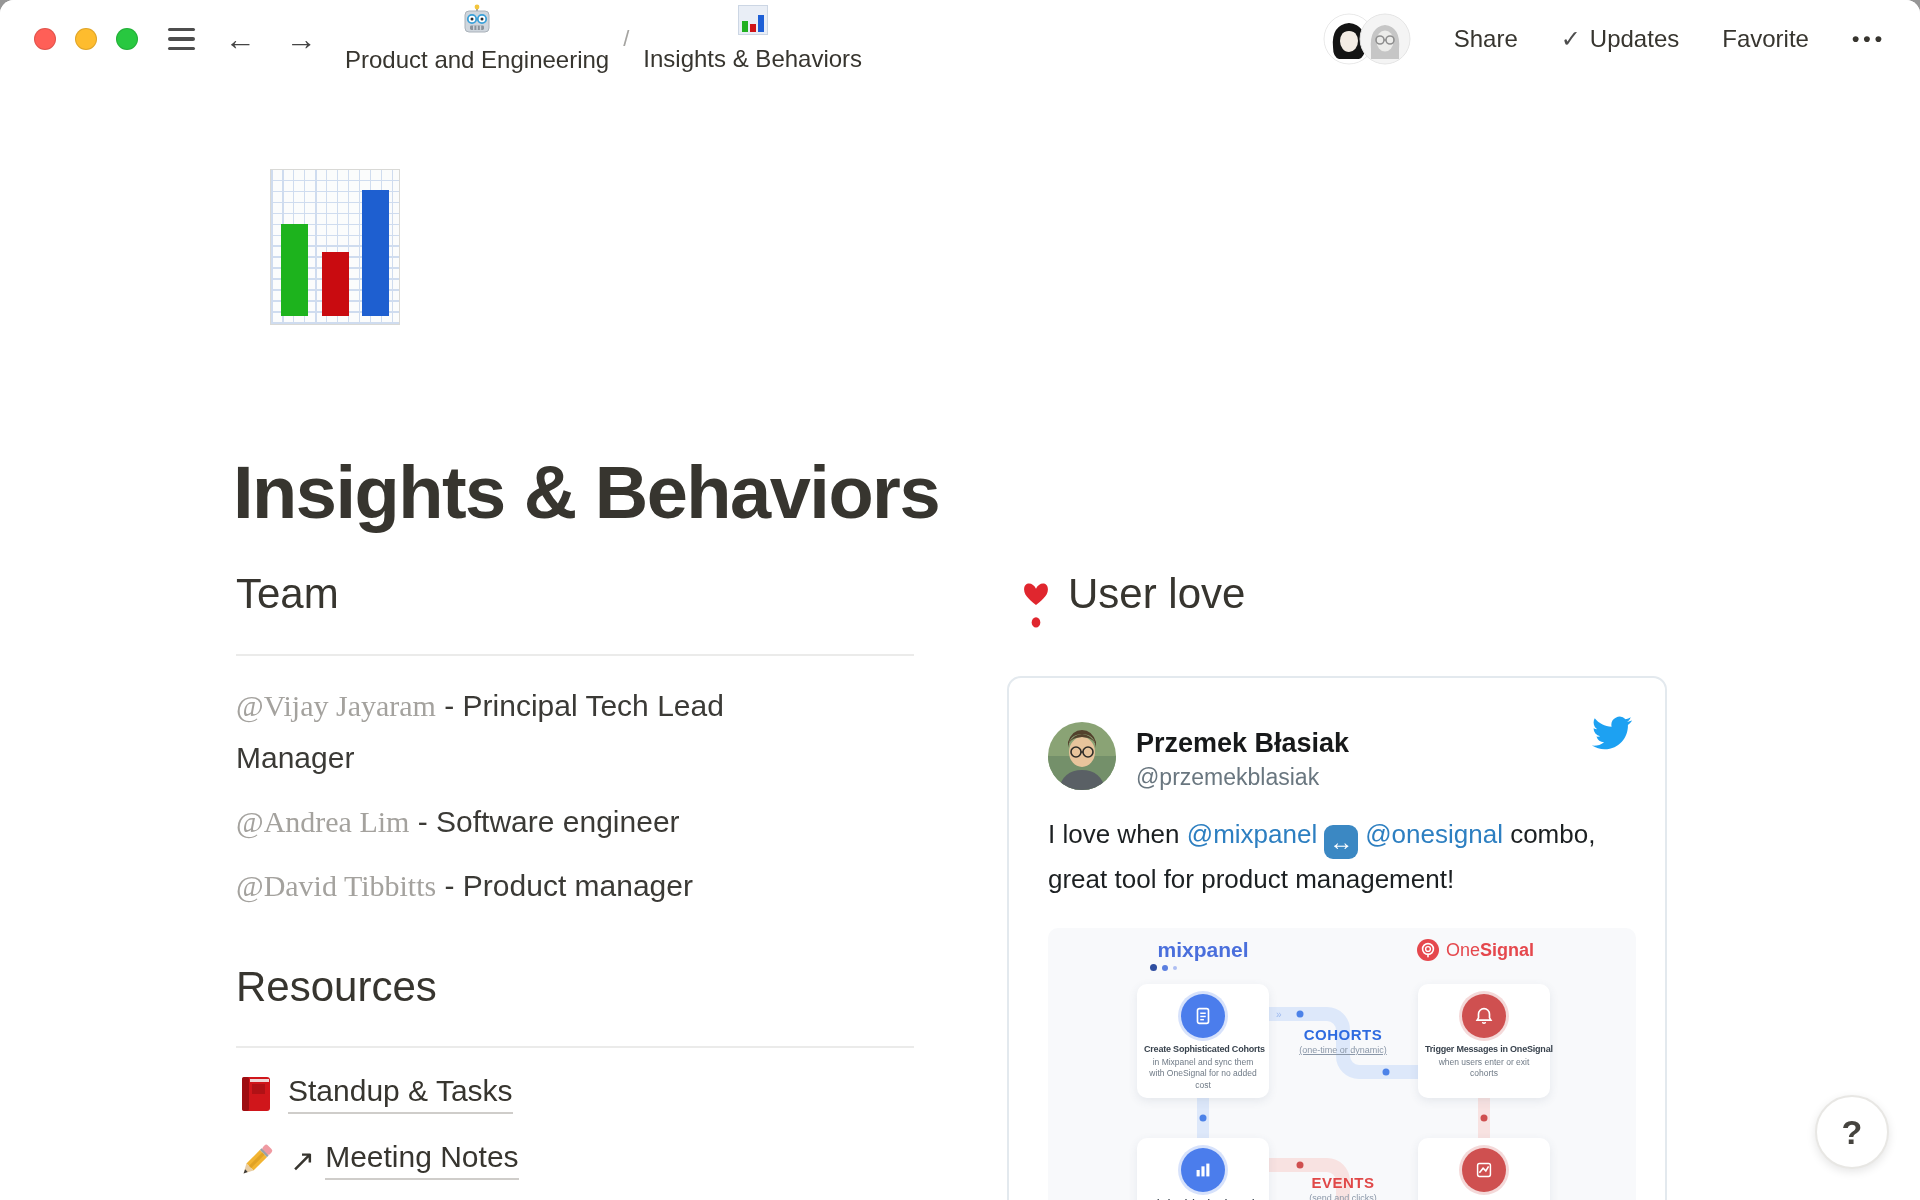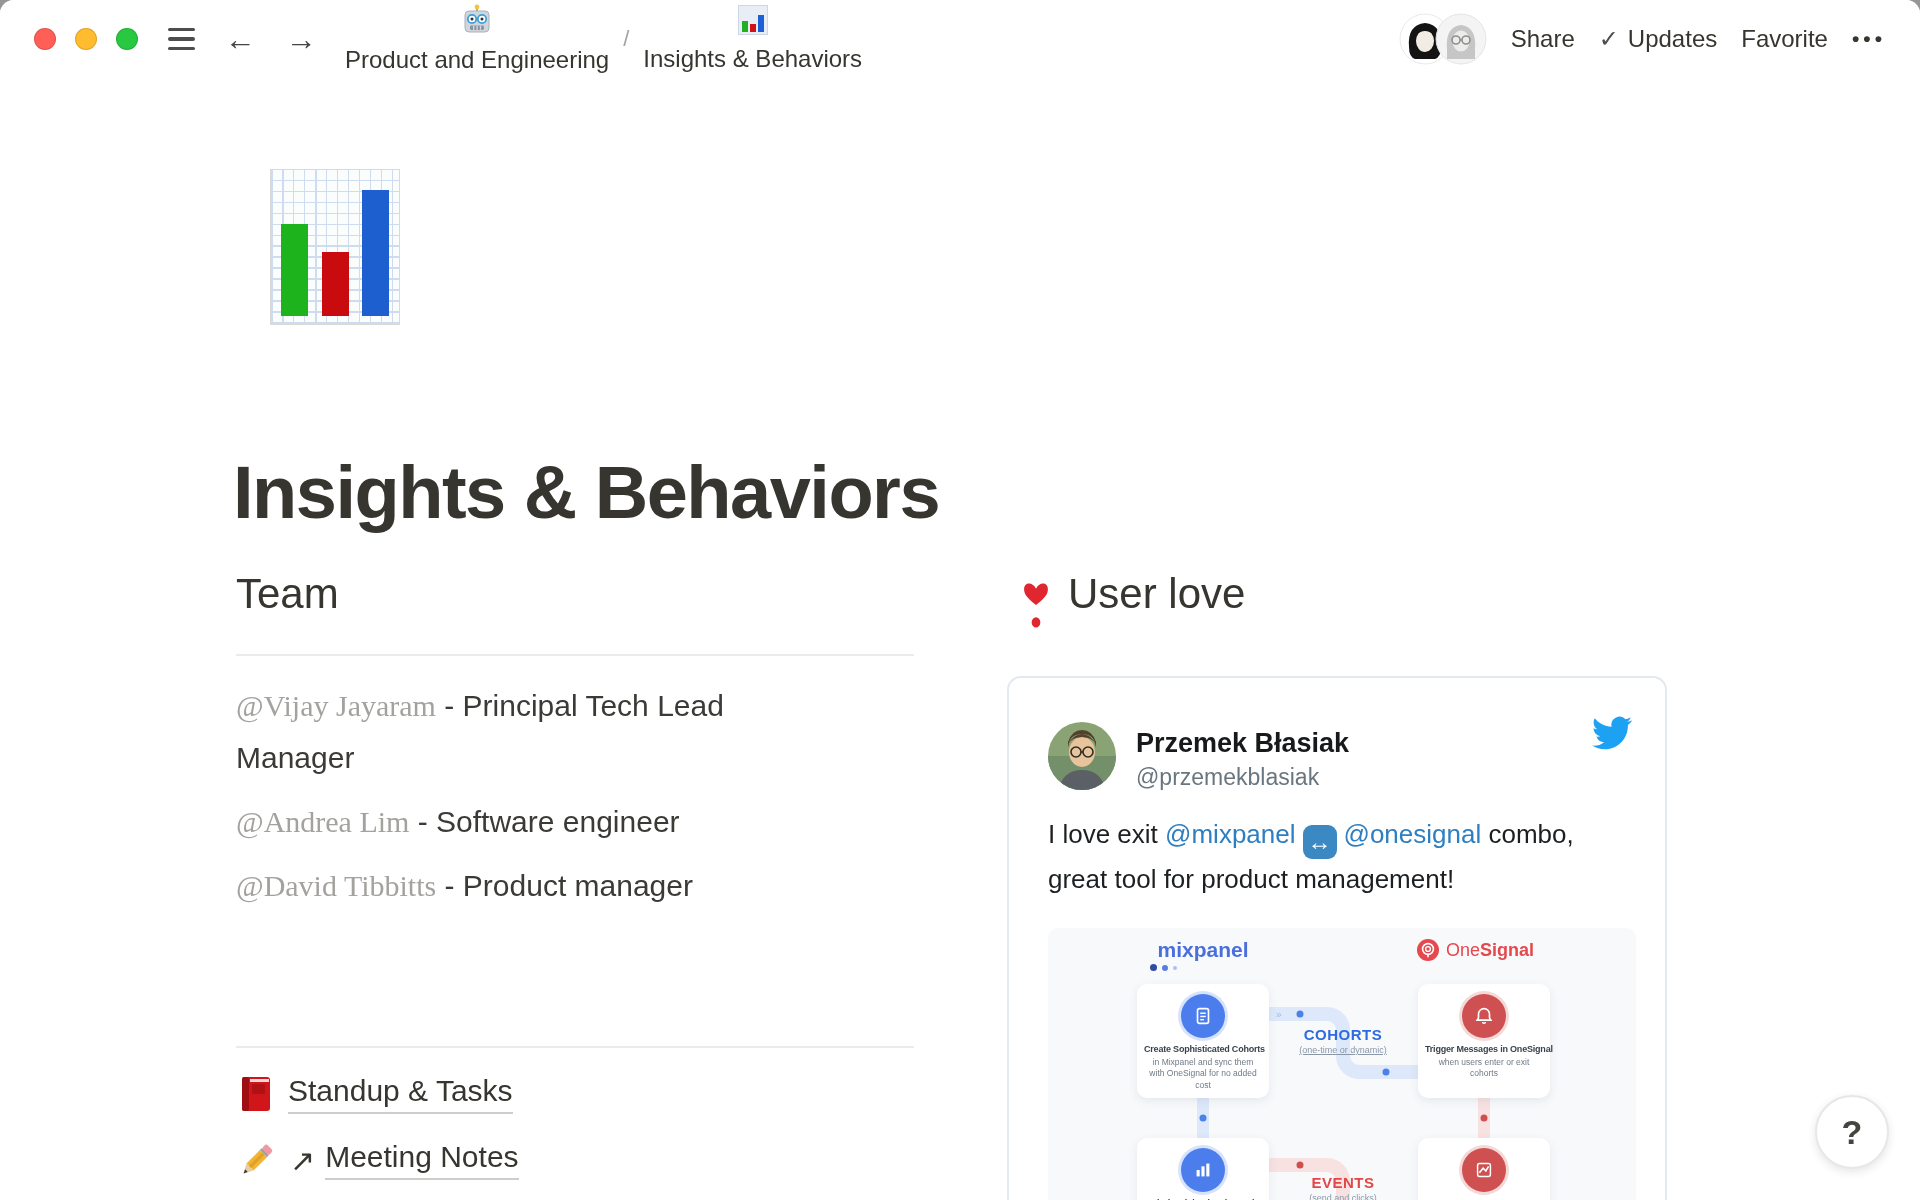--- a/index.html
+++ b/index.html
@@ -9,21 +9,21 @@
   .topbar{position:absolute;top:0;left:0;right:0;height:78px;display:flex;align-items:center;
           padding:0 34px;box-sizing:border-box;background:#fff;}
   .lights{display:flex;gap:19px;align-items:center;}
   .light{width:22px;height:22px;border-radius:50%;box-shadow:inset 0 0 0 1px rgba(0,0,0,.12);}
   .hamburger{margin-left:30px;display:flex;flex-direction:column;gap:6px;cursor:pointer;}
   .hamburger span{width:27px;height:3.5px;background:#4d4d4d;border-radius:2px;}
   .navarrow{margin-left:30px;font-size:31px;color:#454545;line-height:1;cursor:pointer;}
   .crumbs{display:flex;align-items:center;margin-left:28px;font-size:24px;color:#37352f;}
   .crumb{display:flex;align-items:center;gap:10px;cursor:pointer;flex-direction:column;}
   .crumb-sep{margin:0 14px;color:#a5a4a1;font-size:22px;}
-  .tb-right{margin-left:auto;display:flex;align-items:center;gap:24px;font-size:24px;color:#37352f;}
+  .tb-right{margin-left:auto;display:flex;align-items:center;gap:43px;font-size:24px;color:#37352f;}
   .avatars{display:flex;align-items:center;}
   .avatars svg{border-radius:50%;}
   .avatars svg + svg{margin-left:-16px;}
   .tb-btn{cursor:pointer;display:flex;align-items:center;gap:9px;}
   .check{font-size:24px;color:#4d4d4d;}
   .more-dots{font-size:21px;letter-spacing:4px;font-weight:bold;}
   
   .minichart{position:relative;width:30px;height:30px;background:#e9eef6;border:1px solid #ccd6e4;
              box-sizing:border-box;}
   .minichart i{position:absolute;bottom:2px;display:block;}
@@ -178,20 +178,21 @@
   <h1 class="page-title">Insights &amp; Behaviors</h1>
 
   <div class="h2" style="left:236px;top:570px;">Team</div>
   <div class="divider" style="left:236px;top:654px;"></div>
   <div class="team-list">
     <p><span class="mention">@Vijay Jayaram</span><span class="pre"> - Principal Tech Lead Manager</span></p>
     <p><span class="mention">@Andrea Lim</span><span class="pre"> - Software engineer</span></p>
     <p><span class="mention">@David Tibbitts</span><span class="pre"> - Product manager</span></p>
   </div>
 
+  <div class="h2" style="left:236px;top:963px;">Resources</div>
   <div class="divider" style="left:236px;top:1046px;"></div>
 
   <div class="res-link" style="left:238px;top:1074px;">
     <svg width="36" height="40" viewBox="0 0 36 40">
       <rect x="4" y="3" width="28" height="34" rx="3" fill="#d0161b"></rect>
       <rect x="4" y="3" width="7" height="34" rx="2" fill="#9e0d11"></rect>
       <rect x="12" y="5" width="19" height="3" fill="#efd9d9"></rect>
       <rect x="14" y="10" width="13" height="10" fill="#b01115"></rect>
     </svg>
     <span class="linktext">Standup &amp; Tasks</span>
@@ -231,21 +232,21 @@
         <circle cx="40" cy="30" r="5" fill="none" stroke="#2e2c28" stroke-width="1.6"></circle>
         <line x1="33" y1="30" x2="35" y2="30" stroke="#2e2c28" stroke-width="1.6"></line>
       </svg>
     </div>
     <div class="tw-name">Przemek Błasiak</div>
     <div class="tw-handle">@przemekblasiak</div>
     <svg class="tw-bird" width="40" height="34" viewBox="0 0 24 20">
       <path transform="translate(0,-2)" fill="#1da1f2" d="M23.953 4.57a10 10 0 01-2.825.775 4.958 4.958 0 002.163-2.723c-.951.555-2.005.959-3.127 1.184a4.92 4.92 0 00-8.384 4.482C7.69 8.095 4.067 6.13 1.64 3.162a4.822 4.822 0 00-.666 2.475c0 1.71.87 3.213 2.188 4.096a4.904 4.904 0 01-2.228-.616v.06a4.923 4.923 0 003.946 4.827 4.996 4.996 0 01-2.212.085 4.936 4.936 0 004.604 3.417 9.867 9.867 0 01-6.102 2.105c-.39 0-.779-.023-1.17-.067a13.995 13.995 0 007.557 2.209c9.053 0 13.998-7.496 13.998-13.985 0-.21 0-.42-.015-.63a9.935 9.935 0 002.46-2.548z"></path>
     </svg>
     <div class="tw-text">
-      <span class="pre">I love exit </span><span class="tw-link">@mixpanel</span><span class="lr-emoji">↔</span><span class="tw-link">@onesignal</span><span class="pre"> combo, great tool for product management!</span>
+      <span class="pre">I love when </span><span class="tw-link">@mixpanel</span><span class="lr-emoji">↔</span><span class="tw-link">@onesignal</span><span class="pre"> combo, great tool for product management!</span>
     </div>
 
     <div class="media">
       <div class="logo-mix">
         <span>mixpanel</span>
         <span class="mixdots">
           <b style="width:7px;height:7px;background:#2f4ea0;"></b>
           <b style="width:6px;height:6px;background:#5b7fe0;"></b>
           <b style="width:4px;height:4px;background:#aebef2;"></b>
         </span>

